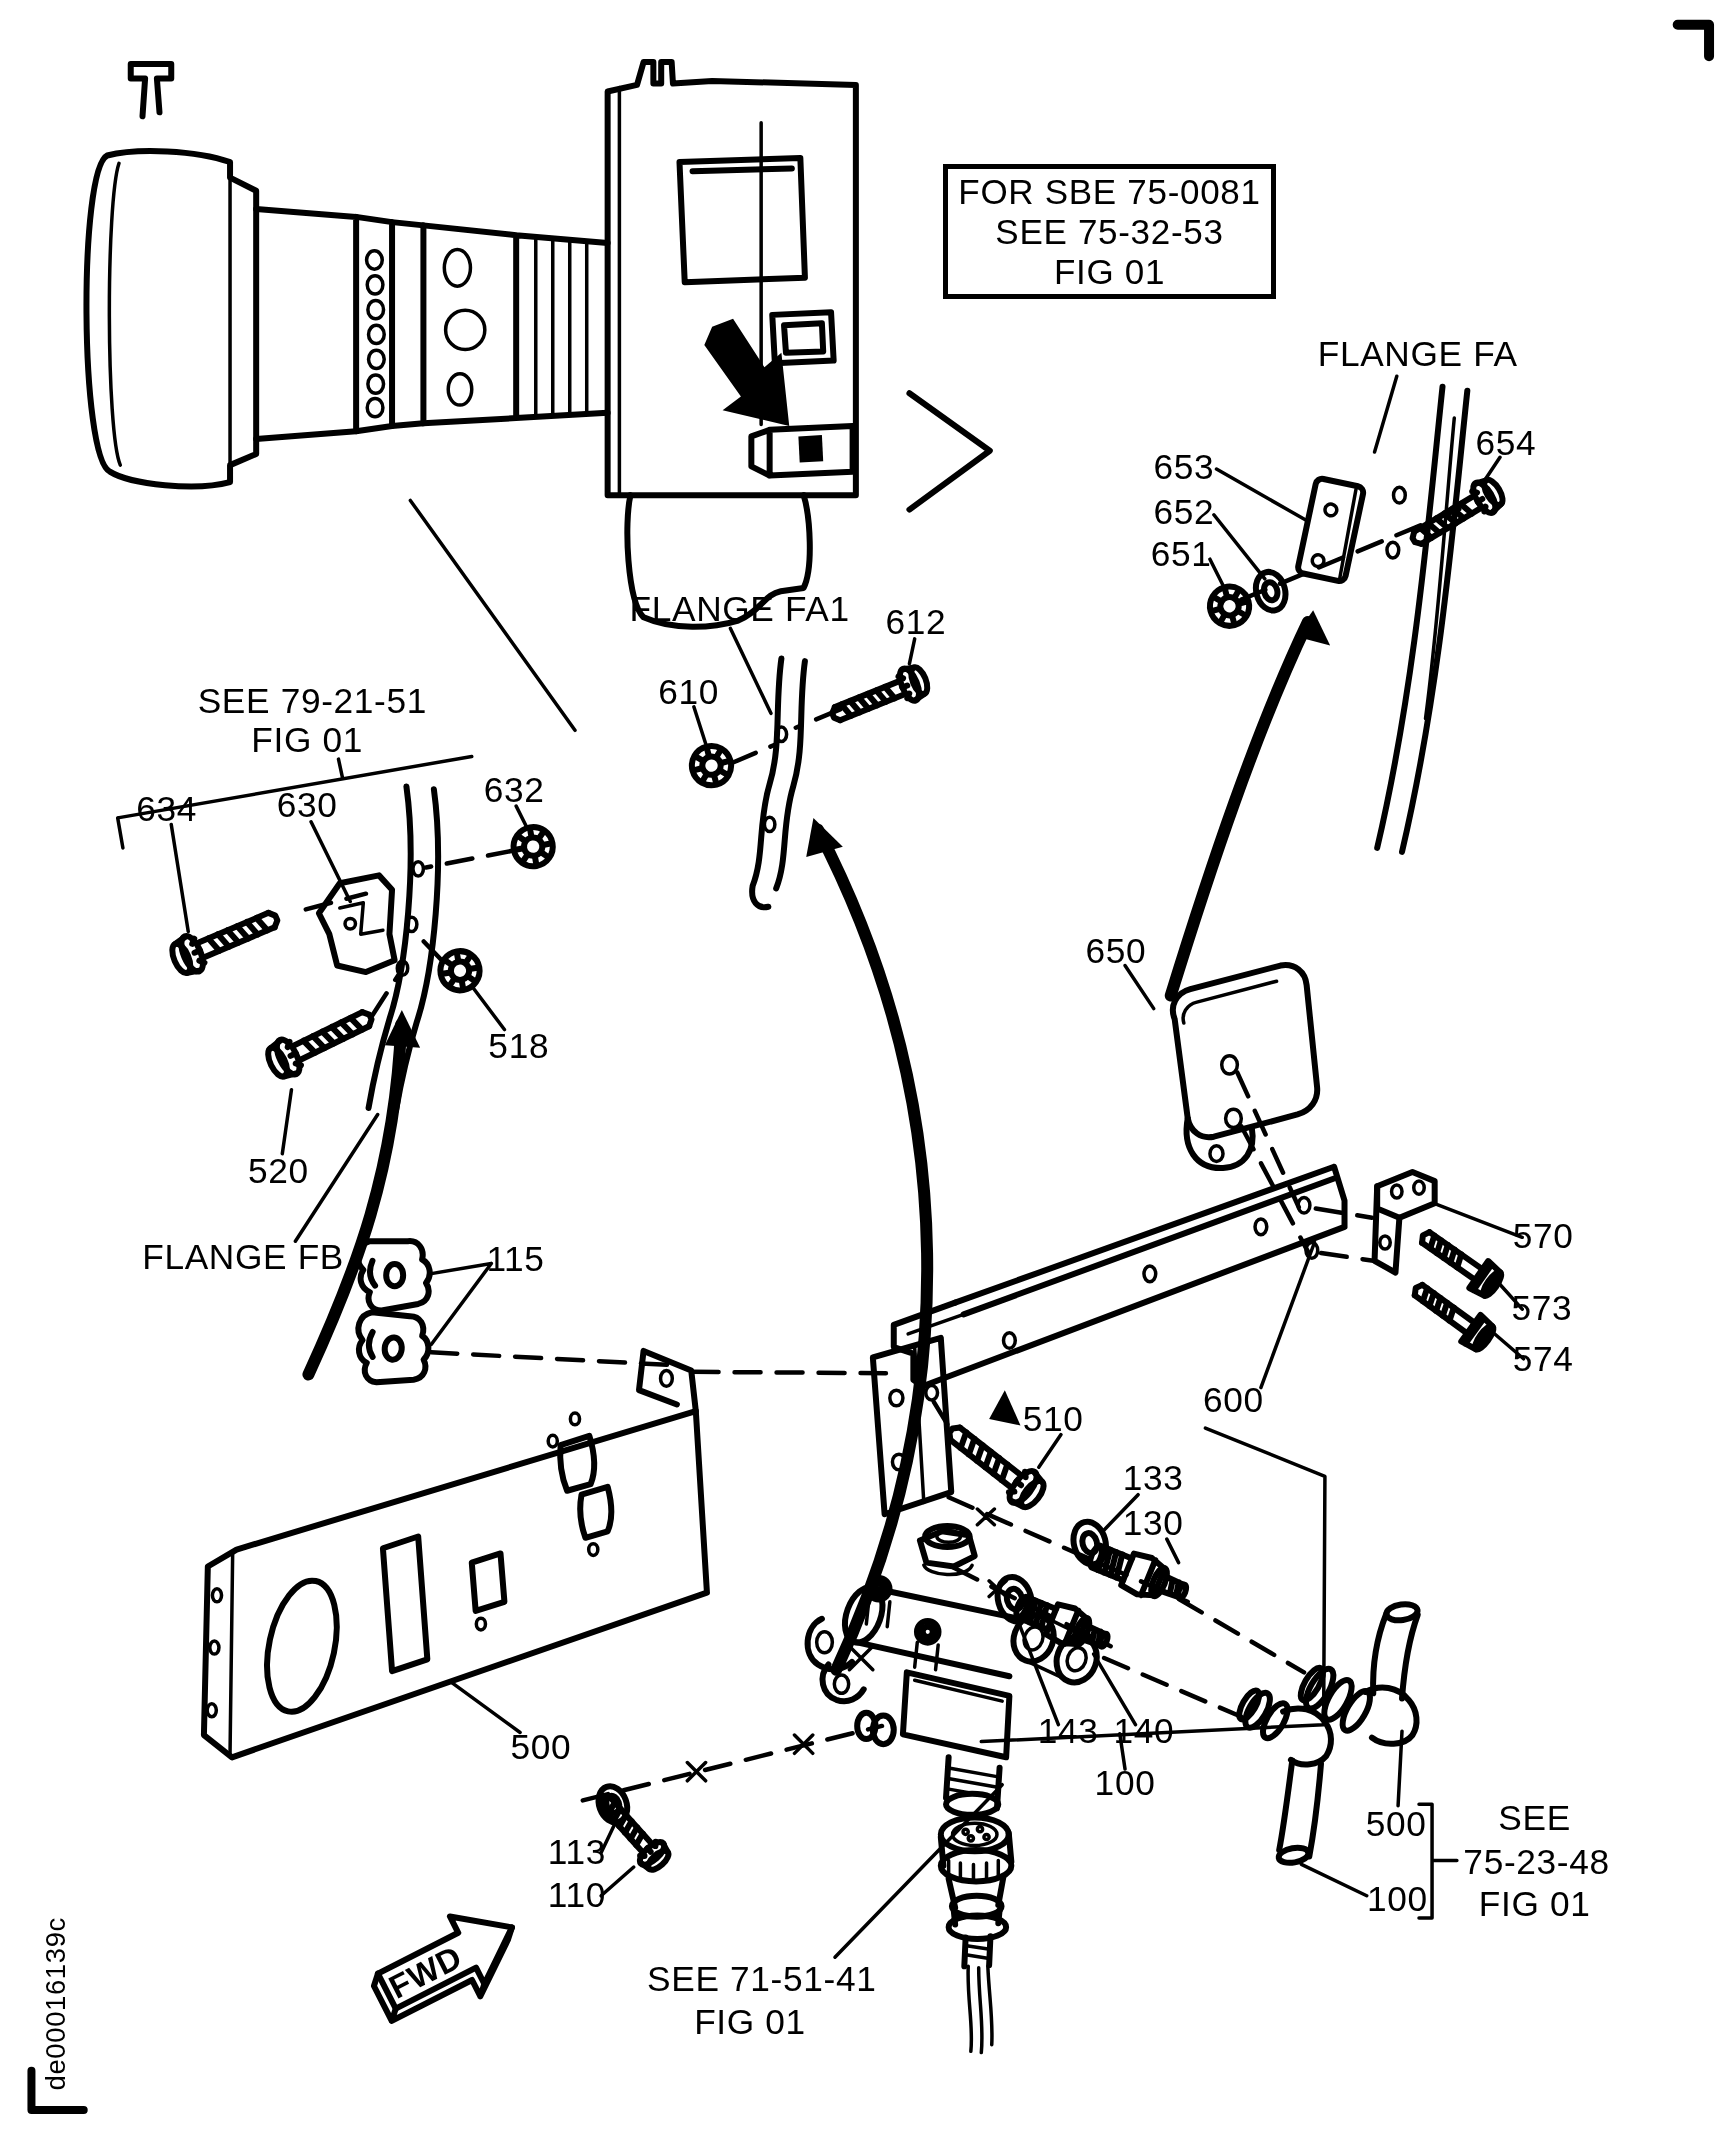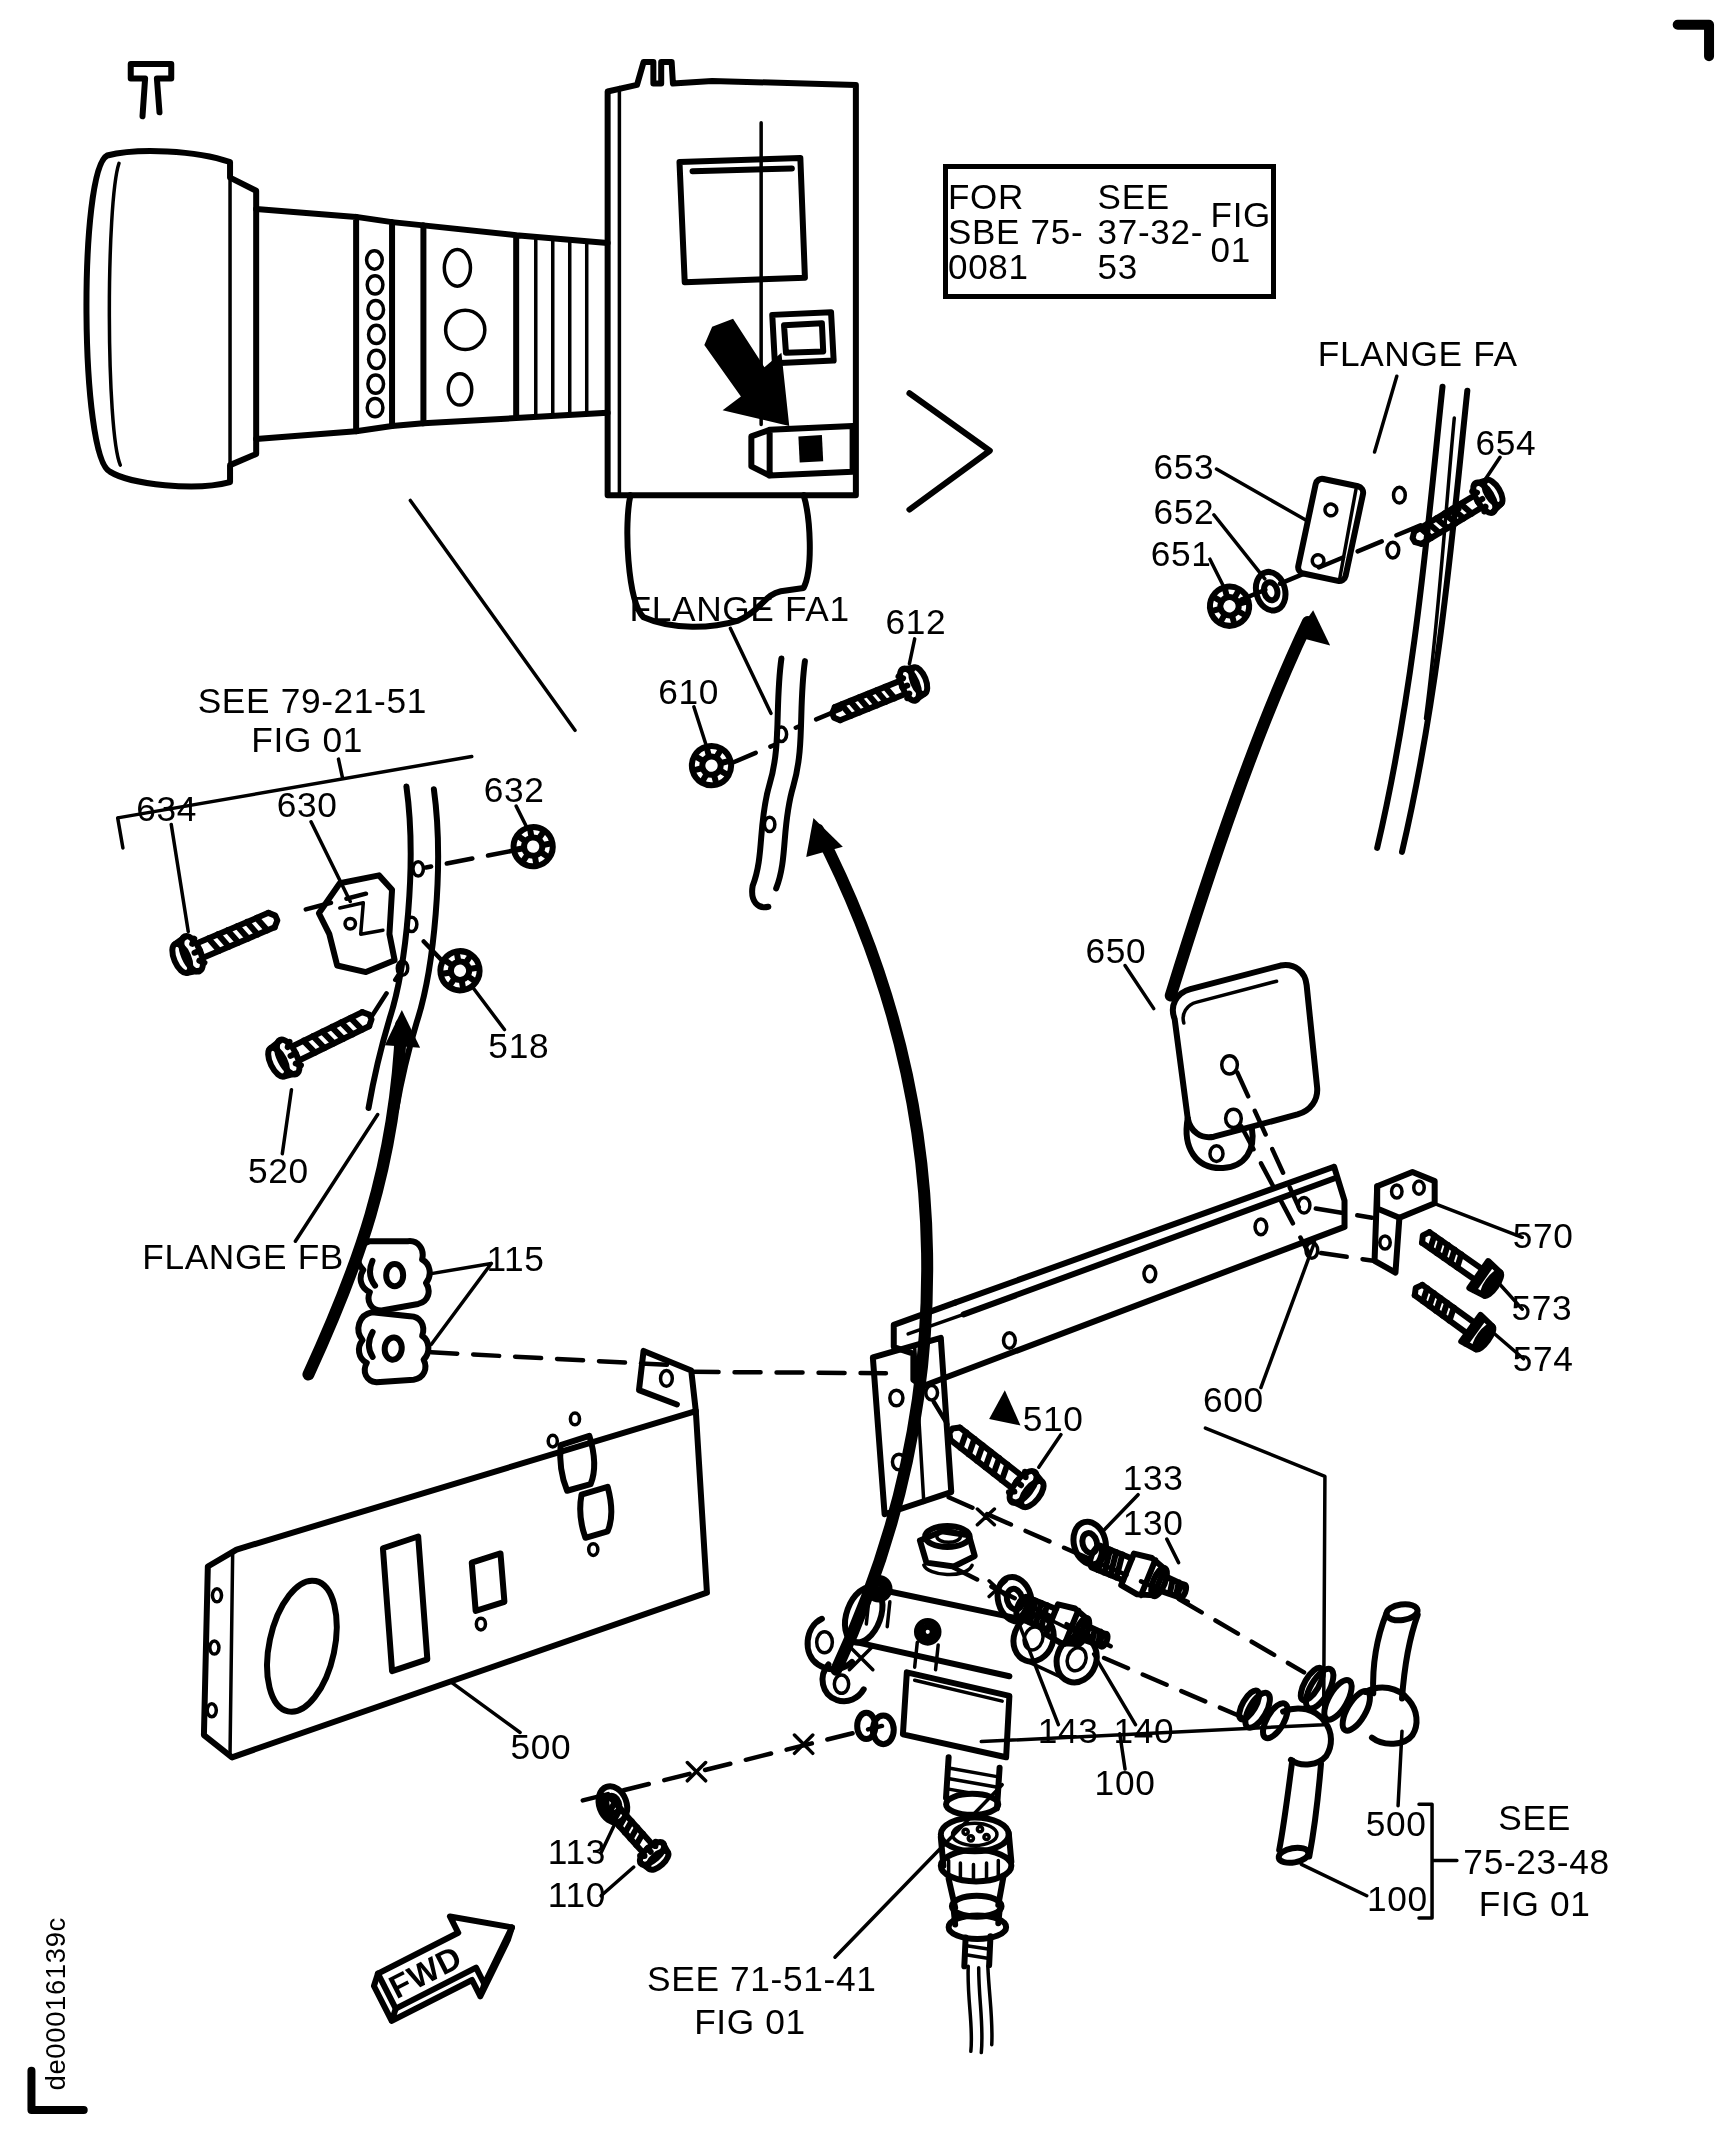--- a/index.html
+++ b/index.html
@@ -14,21 +14,21 @@
   svg *{vector-effect:non-scaling-stroke;}
   .s   {fill:none;stroke:#000;stroke-width:6;stroke-linejoin:round;stroke-linecap:round;}
   .thin{fill:none;stroke:#000;stroke-width:3.5;stroke-linejoin:round;stroke-linecap:round;}
   .dash{fill:none;stroke:#000;stroke-width:4.5;stroke-dasharray:26 16;stroke-linecap:round;}
   .thick{fill:none;stroke:#000;stroke-width:12;stroke-linecap:round;}
   .fill{fill:#000;stroke:none;}
   .t{fill:#000;font-family:"Liberation Sans",sans-serif;letter-spacing:1px;}
   .ref-box{
     position:absolute;left:943px;top:164px;width:333px;height:135px;
     border:5.9px solid #000;box-sizing:border-box;
-    display:flex;flex-direction:row;justify-content:space-evenly;align-items:center;
+    display:flex;flex-direction:column;justify-content:space-evenly;align-items:center;
     font-size:35px;color:#000;letter-spacing:0.7px;line-height:1;
   }
 </style>
 </head>
 <body>
 
 <div class="page">
 
 <svg viewBox="0 0 2651 3259" width="1732" height="2129">
   <defs>
@@ -386,18 +386,18 @@
         <text x="2139" y="2925" font-size="54" text-anchor="middle" class="t">100</text>
         <text x="2349" y="2801" font-size="54" text-anchor="middle" class="t">SEE</text>
         <text x="2352" y="2869" font-size="54" text-anchor="middle" class="t">75-23-48</text>
         <text x="2349" y="2933" font-size="54" text-anchor="middle" class="t">FIG 01</text>
         <text x="100" y="3200" font-size="42" text-anchor="start" class="t" transform="rotate(-90 100 3200)">de00016139c</text>
       </g>
 </svg>
 
 <div class="ref-box">
   <div>FOR SBE 75-0081</div>
-  <div>SEE 37-32-53</div>
+  <div>SEE 75-32-53</div>
   <div>FIG 01</div>
 </div>
 
 </div>
 
 
 </body></html>

